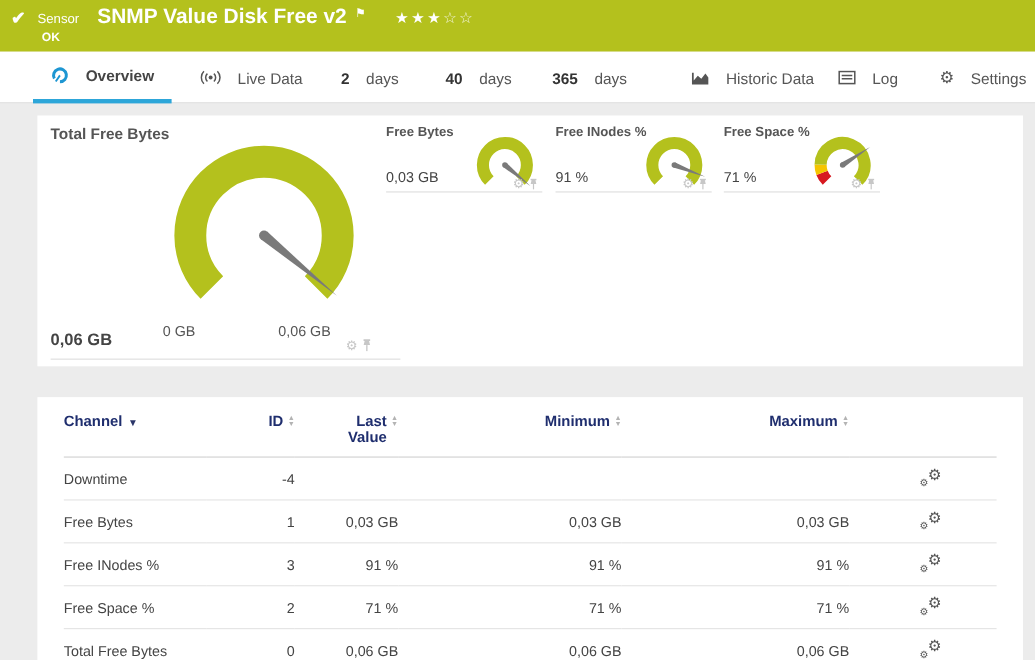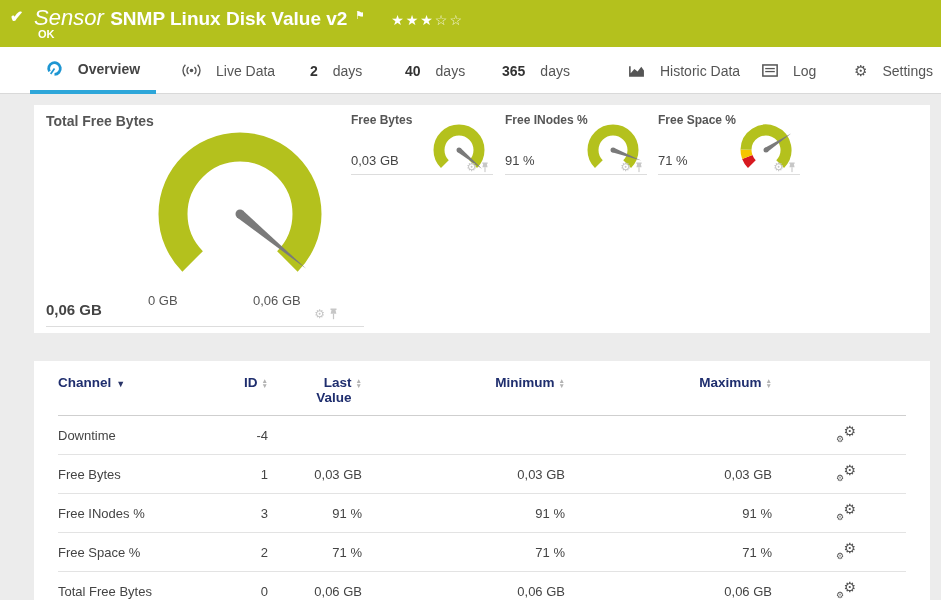--- a/index.html
+++ b/index.html
@@ -8,21 +8,21 @@
     font-family: "Liberation Sans", sans-serif;
     background:#ececec;
     color:#444;
     overflow:hidden;
     position:relative;
   }
   
   .topbar { height:47px; background:#b4c11d; color:#fff; position:relative; }
   .topbar .check { position:absolute; left:10px; top:7px; font-size:16px; font-weight:bold; }
   .topbar .titleline { position:absolute; left:34px; top:5px; white-space:nowrap; }
-  .topbar .kind { font-style:italic; font-size:22px; margin-right:2px; }
+  .topbar .kind { font-size:12px; margin-right:12px; }
   .topbar .sname { font-weight:bold; font-size:19px; }
   .topbar .flag { font-size:11px; vertical-align:super; margin-left:3px; }
   .topbar .stars { margin-left:22px; font-size:14px; letter-spacing:2px; }
   .topbar .stars .empty { opacity:.85; }
   .topbar .statustext { position:absolute; left:38px; top:28px; font-size:11px; font-weight:bold; }
   
   .tabbar { height:47px; background:#fff; border-bottom:1px solid #d9d9d9; position:relative; }
   .tab { position:absolute; top:0; height:47px; display:flex; align-items:center; gap:15px;
          font-size:14px; color:#555; cursor:pointer; padding:0 4px; }
   .tab .num { font-weight:bold; color:#333; }
@@ -73,21 +73,21 @@
   .rowgears .g2 { position:absolute; left:0; bottom:-2px; font-size:9px; color:#555; }
   svg { display:block; }
 </style>
 </head>
 <body>
 
 <div class="topbar">
   <span class="check">✔</span>
   <div class="titleline">
     <span class="kind">Sensor</span>
-    <span class="sname">SNMP Linux Disk Value v2</span>
+    <span class="sname">SNMP Value Disk Free v2</span>
     <span class="flag">⚑</span>
     <span class="stars"><span>★★★</span><span class="empty">☆☆</span></span>
   </div>
   <span class="statustext">OK</span>
 </div>
 
 <div class="tabbar">
   <div class="tab t0 active">
     <span class="tabicon">
       <svg width="17" height="17" viewBox="0 0 16 16">

